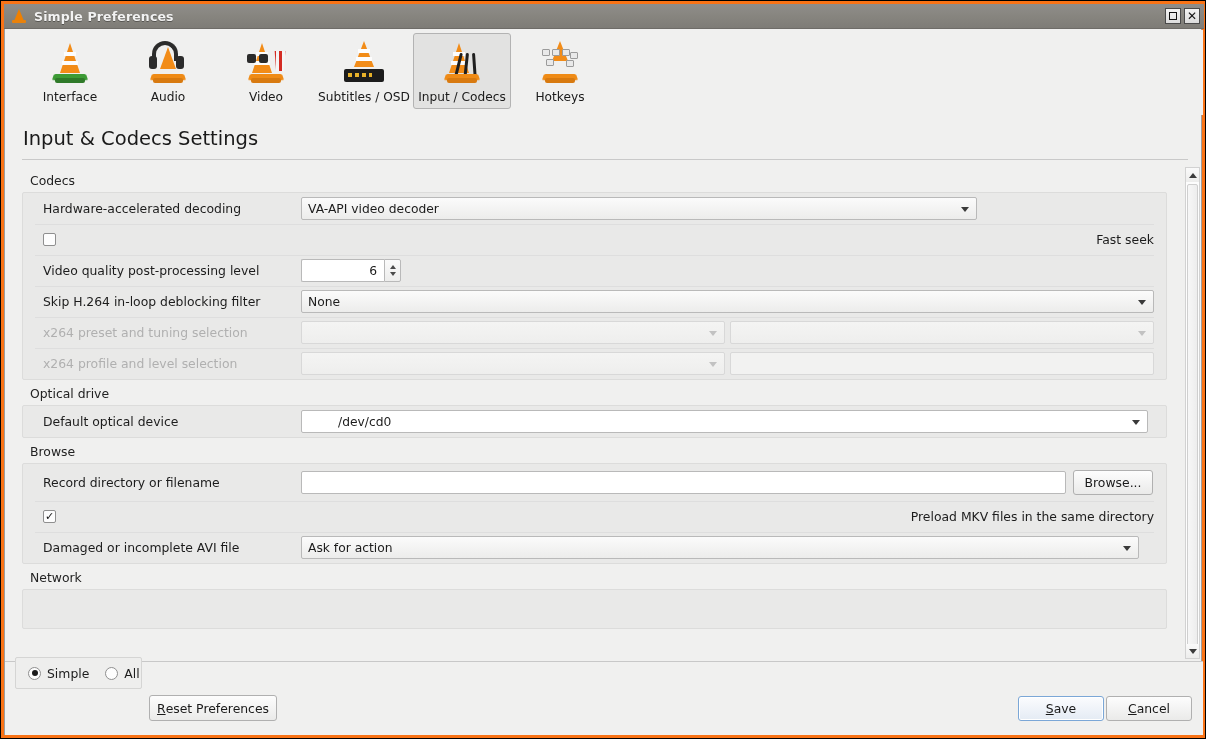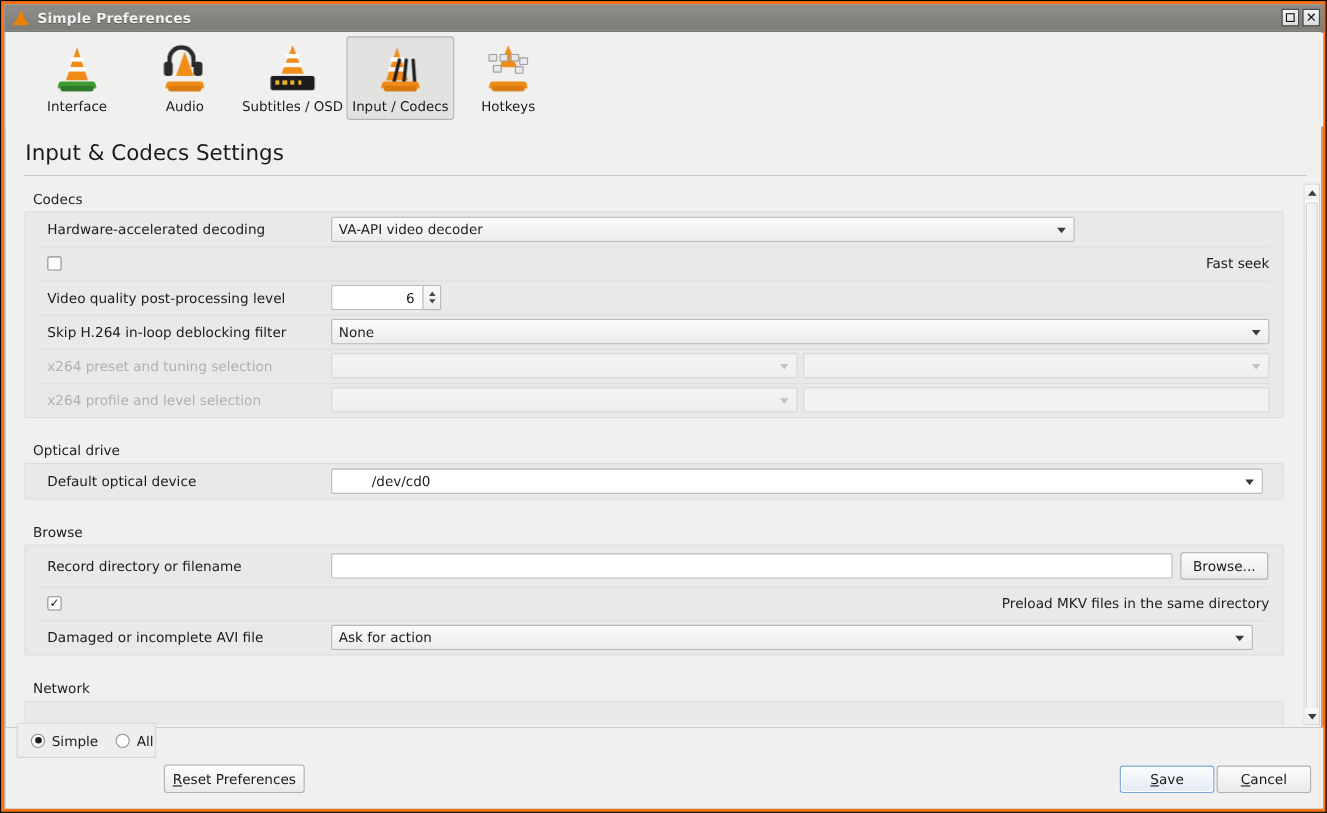--- a/index.html
+++ b/index.html
@@ -246,21 +246,21 @@
     overflow: hidden;
     background: #f0f0ef;
   }
   .scroll-content {
     position: absolute;
     left: 0; top: 0;
     width: 1145px;
   }
 
   
-  .group { margin-bottom: 16px; }
+  .group { margin-bottom: 0px; }
   .group-title {
     font-size: 12.4px;
     color: #222;
     padding: 6px 0 4px 8px;
   }
   .group-box {
     background: #e9e9e8;
     border: 1px solid #dcdcdb;
     border-radius: 2px;
     padding: 0;
@@ -553,20 +553,32 @@
         <div class="cone-shape" style="left:16px;top:8px;border-left-width:8px;border-right-width:8px;border-bottom-width:22px;"></div>
         <div class="hp-band"></div>
           <div class="hp-cup-l"></div>
           <div class="hp-cup-r"></div>
         <div class="cone-base"></div>
           <div class="cone-base2"></div>
       </div>
       <div class="tab-label">Audio</div>
     </div>
 
+    <div class="tab">
+      <div class="tab-icon">
+        <div class="cone-shape" style="left:10px;"></div>
+        <div class="cone-stripe1" style="left:14px;"></div>
+        <div class="cone-stripe2" style="left:12px;"></div>
+        <div class="glasses"></div>
+        <div class="popcorn"></div>
+        <div class="cone-base"></div>
+          <div class="cone-base2"></div>
+      </div>
+      <div class="tab-label">Video</div>
+    </div>
 
     <div class="tab">
       <div class="tab-icon">
         <div class="cone-shape" style="top:2px;border-bottom-width:26px;"></div>
         <div class="cone-stripe1" style="top:10px;"></div>
         <div class="cone-stripe2" style="top:18px;"></div>
         <div class="subbar"></div>
       </div>
       <div class="tab-label">Subtitles / OSD</div>
     </div>

